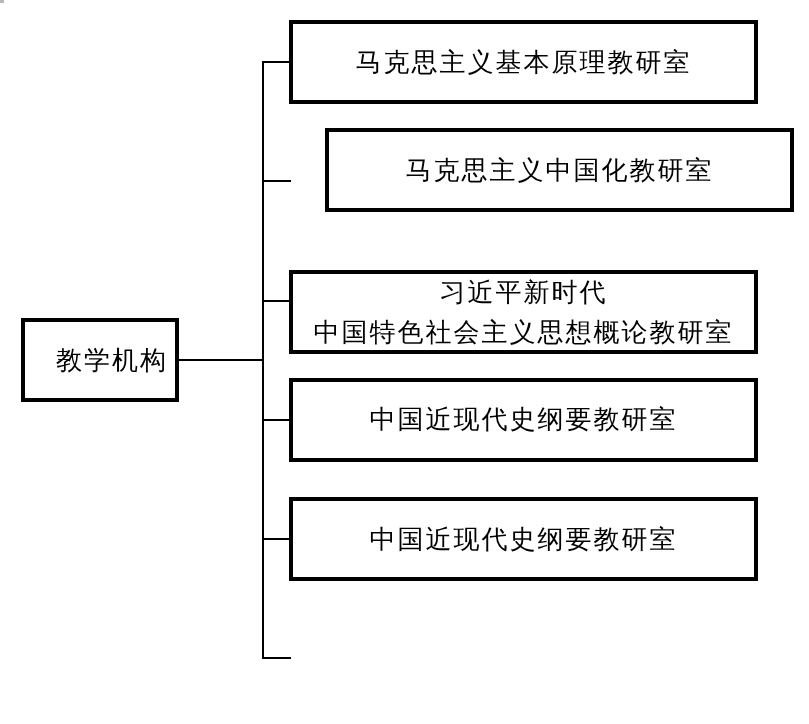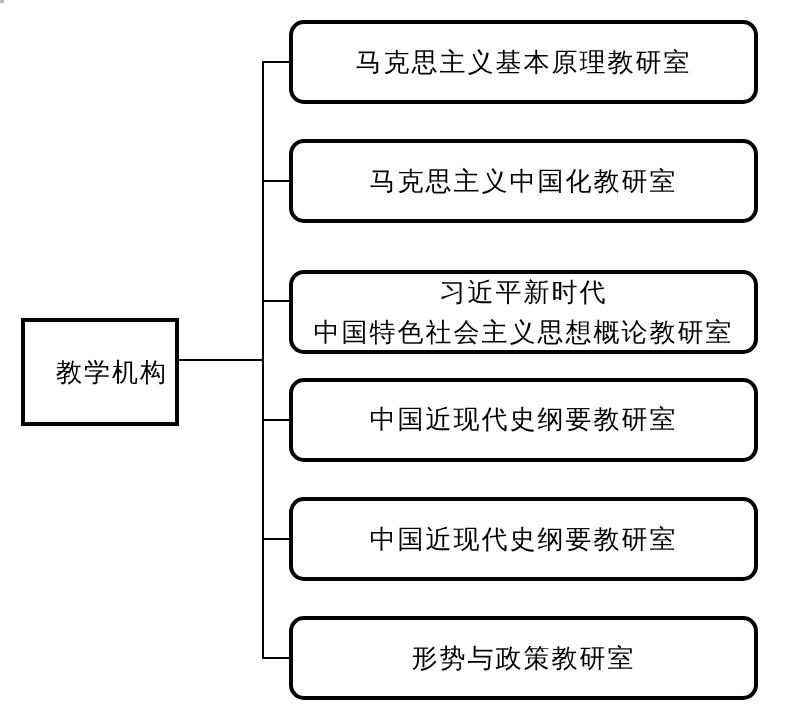--- a/index.html
+++ b/index.html
@@ -28,28 +28,28 @@
     align-items: center;
     justify-content: center;
     text-align: center;
     font-size: 26px;
     letter-spacing: 2px;
     line-height: 40px;
     white-space: pre-line;
   }
   .root-node {
     left: 21px; top: 318px;
-    width: 158px; height: 108px; padding-left: 24px;
+    width: 158px; height: 84px; padding-left: 24px;
   }
   .child-node {
     left: 289px;
-    width: 469px; height: 84px; border-radius: 15px;
+    width: 469px; height: 84px;
   }
   .c0 { top: 20px; }
-  .c1 { top: 139px; }
+  .c1 { top: 128px; margin-left: 36px; }
   .c2 { top: 270px; }
   .c3 { top: 378px; font-family: Liberation Serif, serif; }
   .c4 { top: 497px; }
   .c5 { top: 616px; }
   .connector {
     position: absolute;
     background: var(--line);
   }
   .trunk {
     left: 262px; top: 61px;
@@ -98,15 +98,14 @@
 
   <div class="node child-node c1">马克思主义中国化教研室</div>
 
   <div class="node child-node c2">习近平新时代
 中国特色社会主义思想概论教研室</div>
 
   <div class="node child-node c3">中国近现代史纲要教研室</div>
 
   <div class="node child-node c4">中国近现代史纲要教研室</div>
 
-  <div class="node child-node c5">形势与政策教研室</div>
 
 </div>
 
 </body></html>

